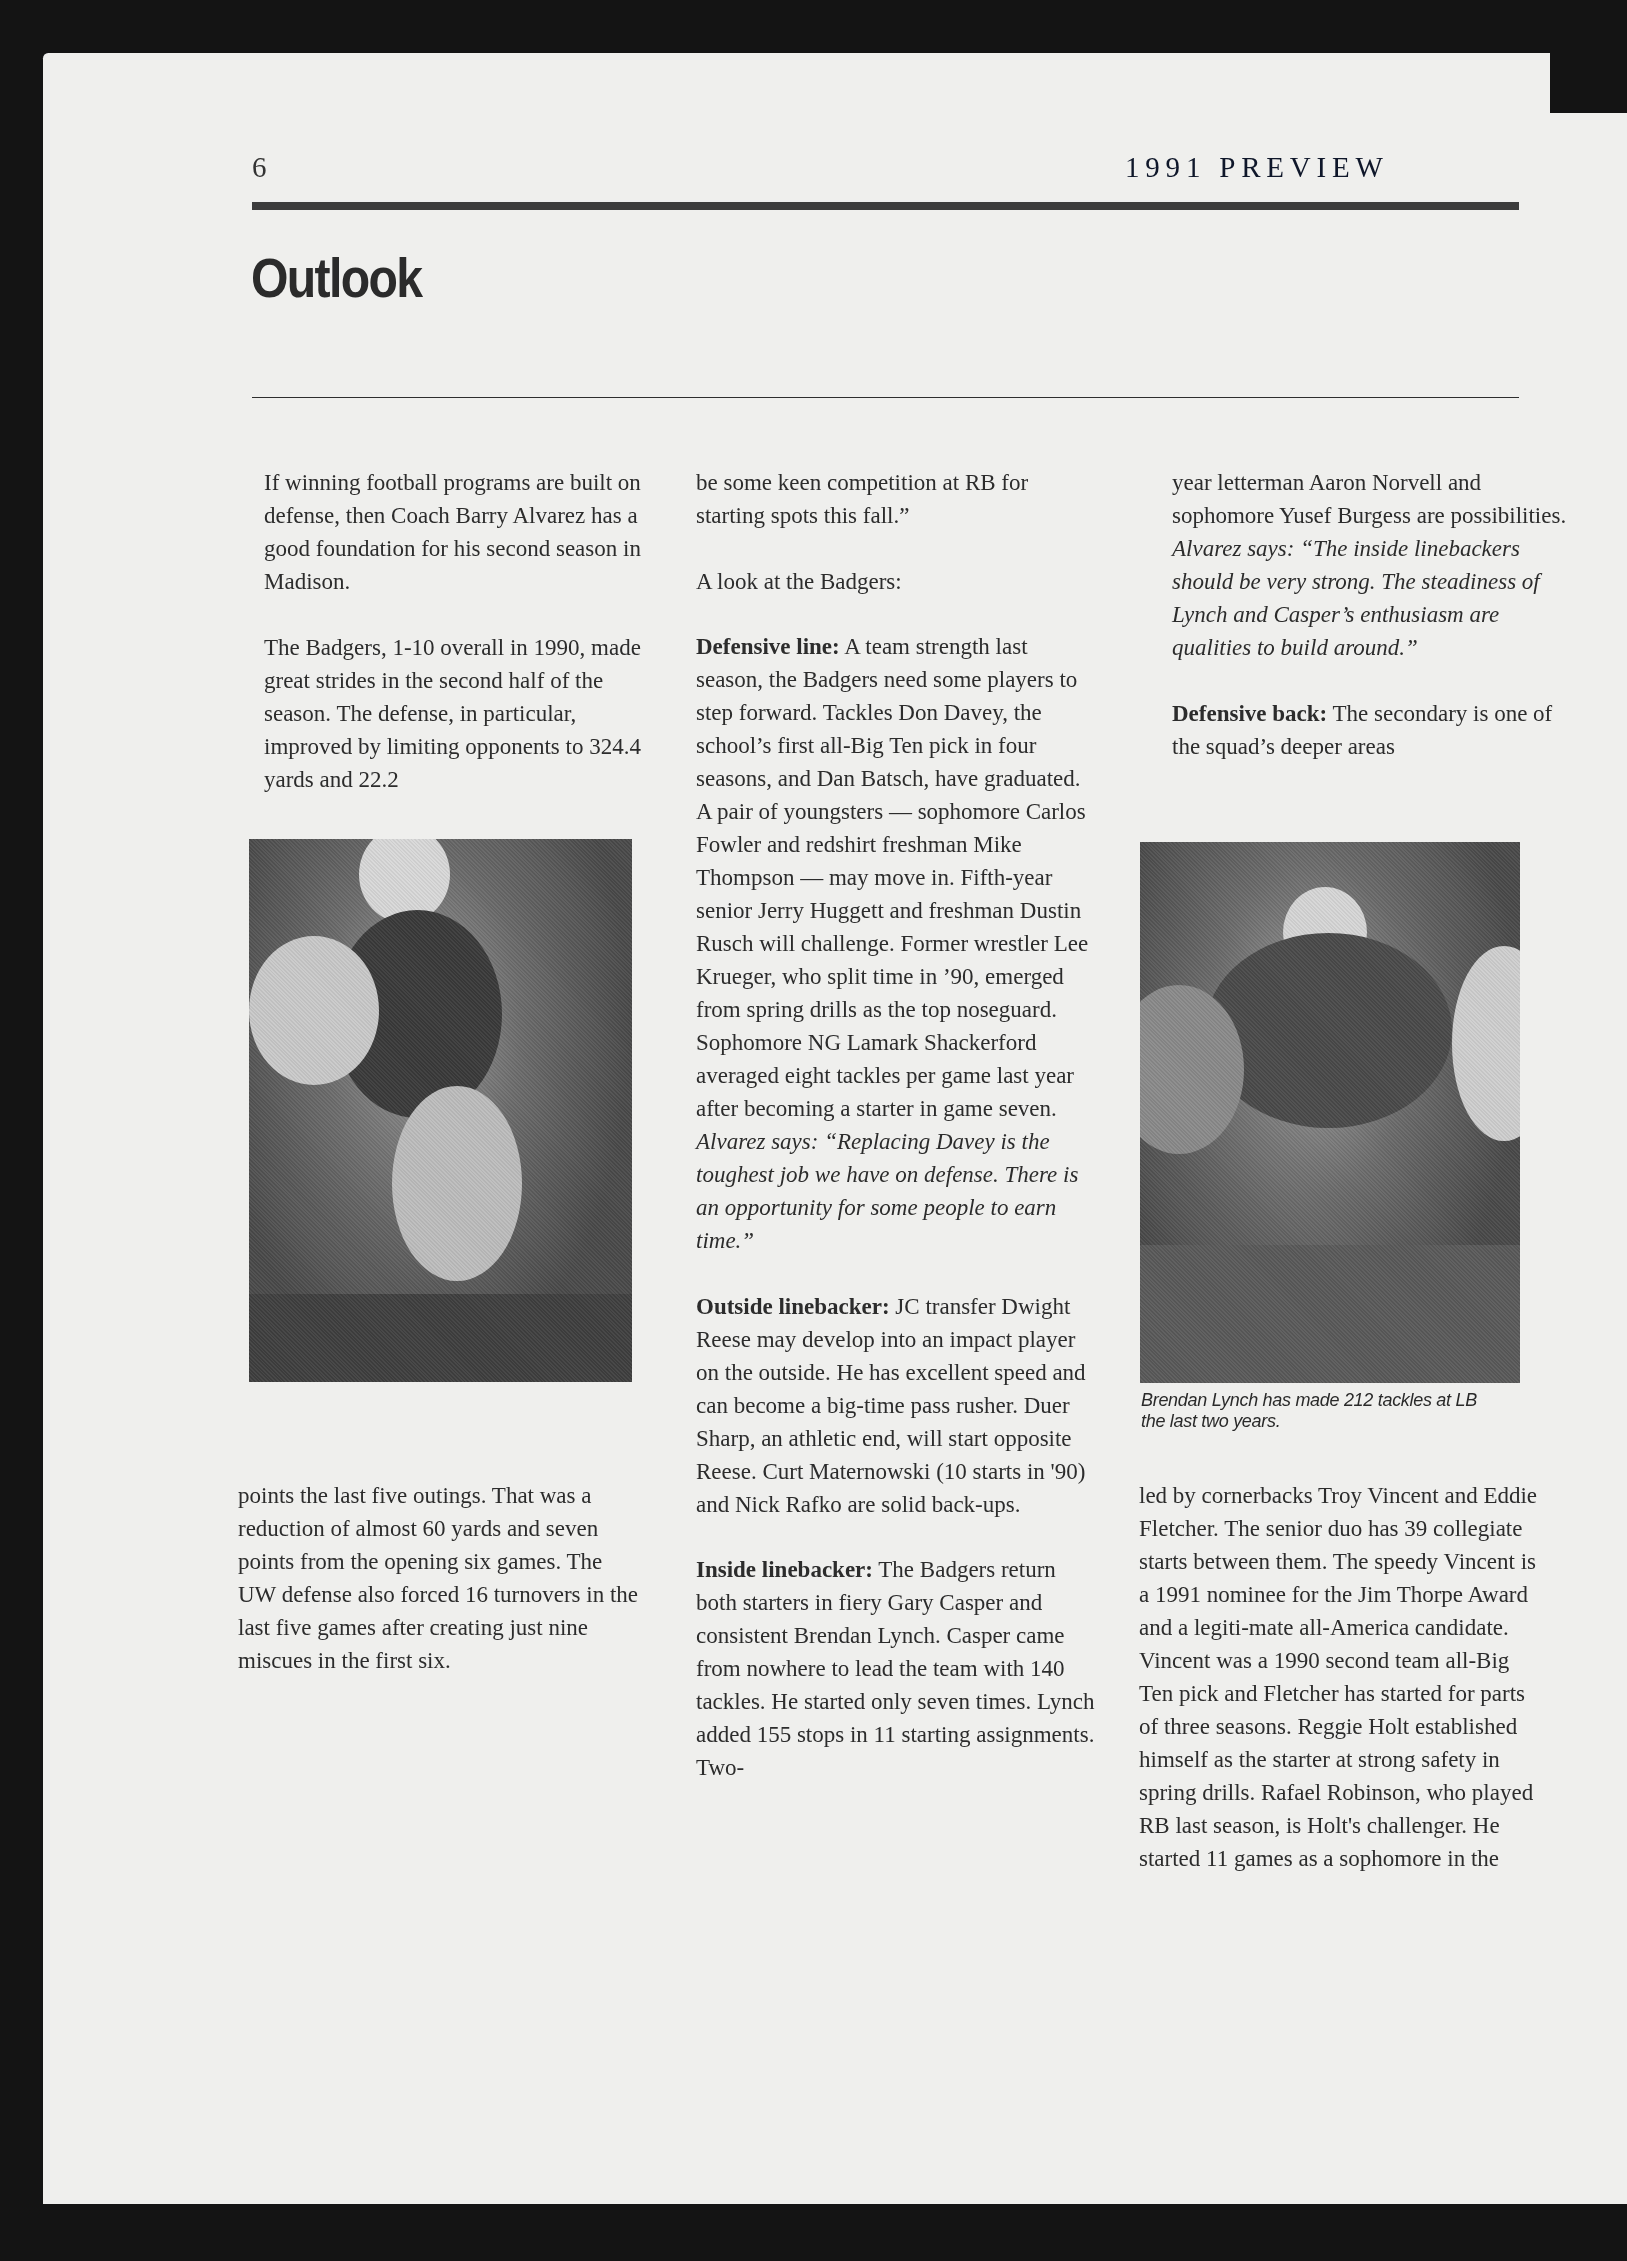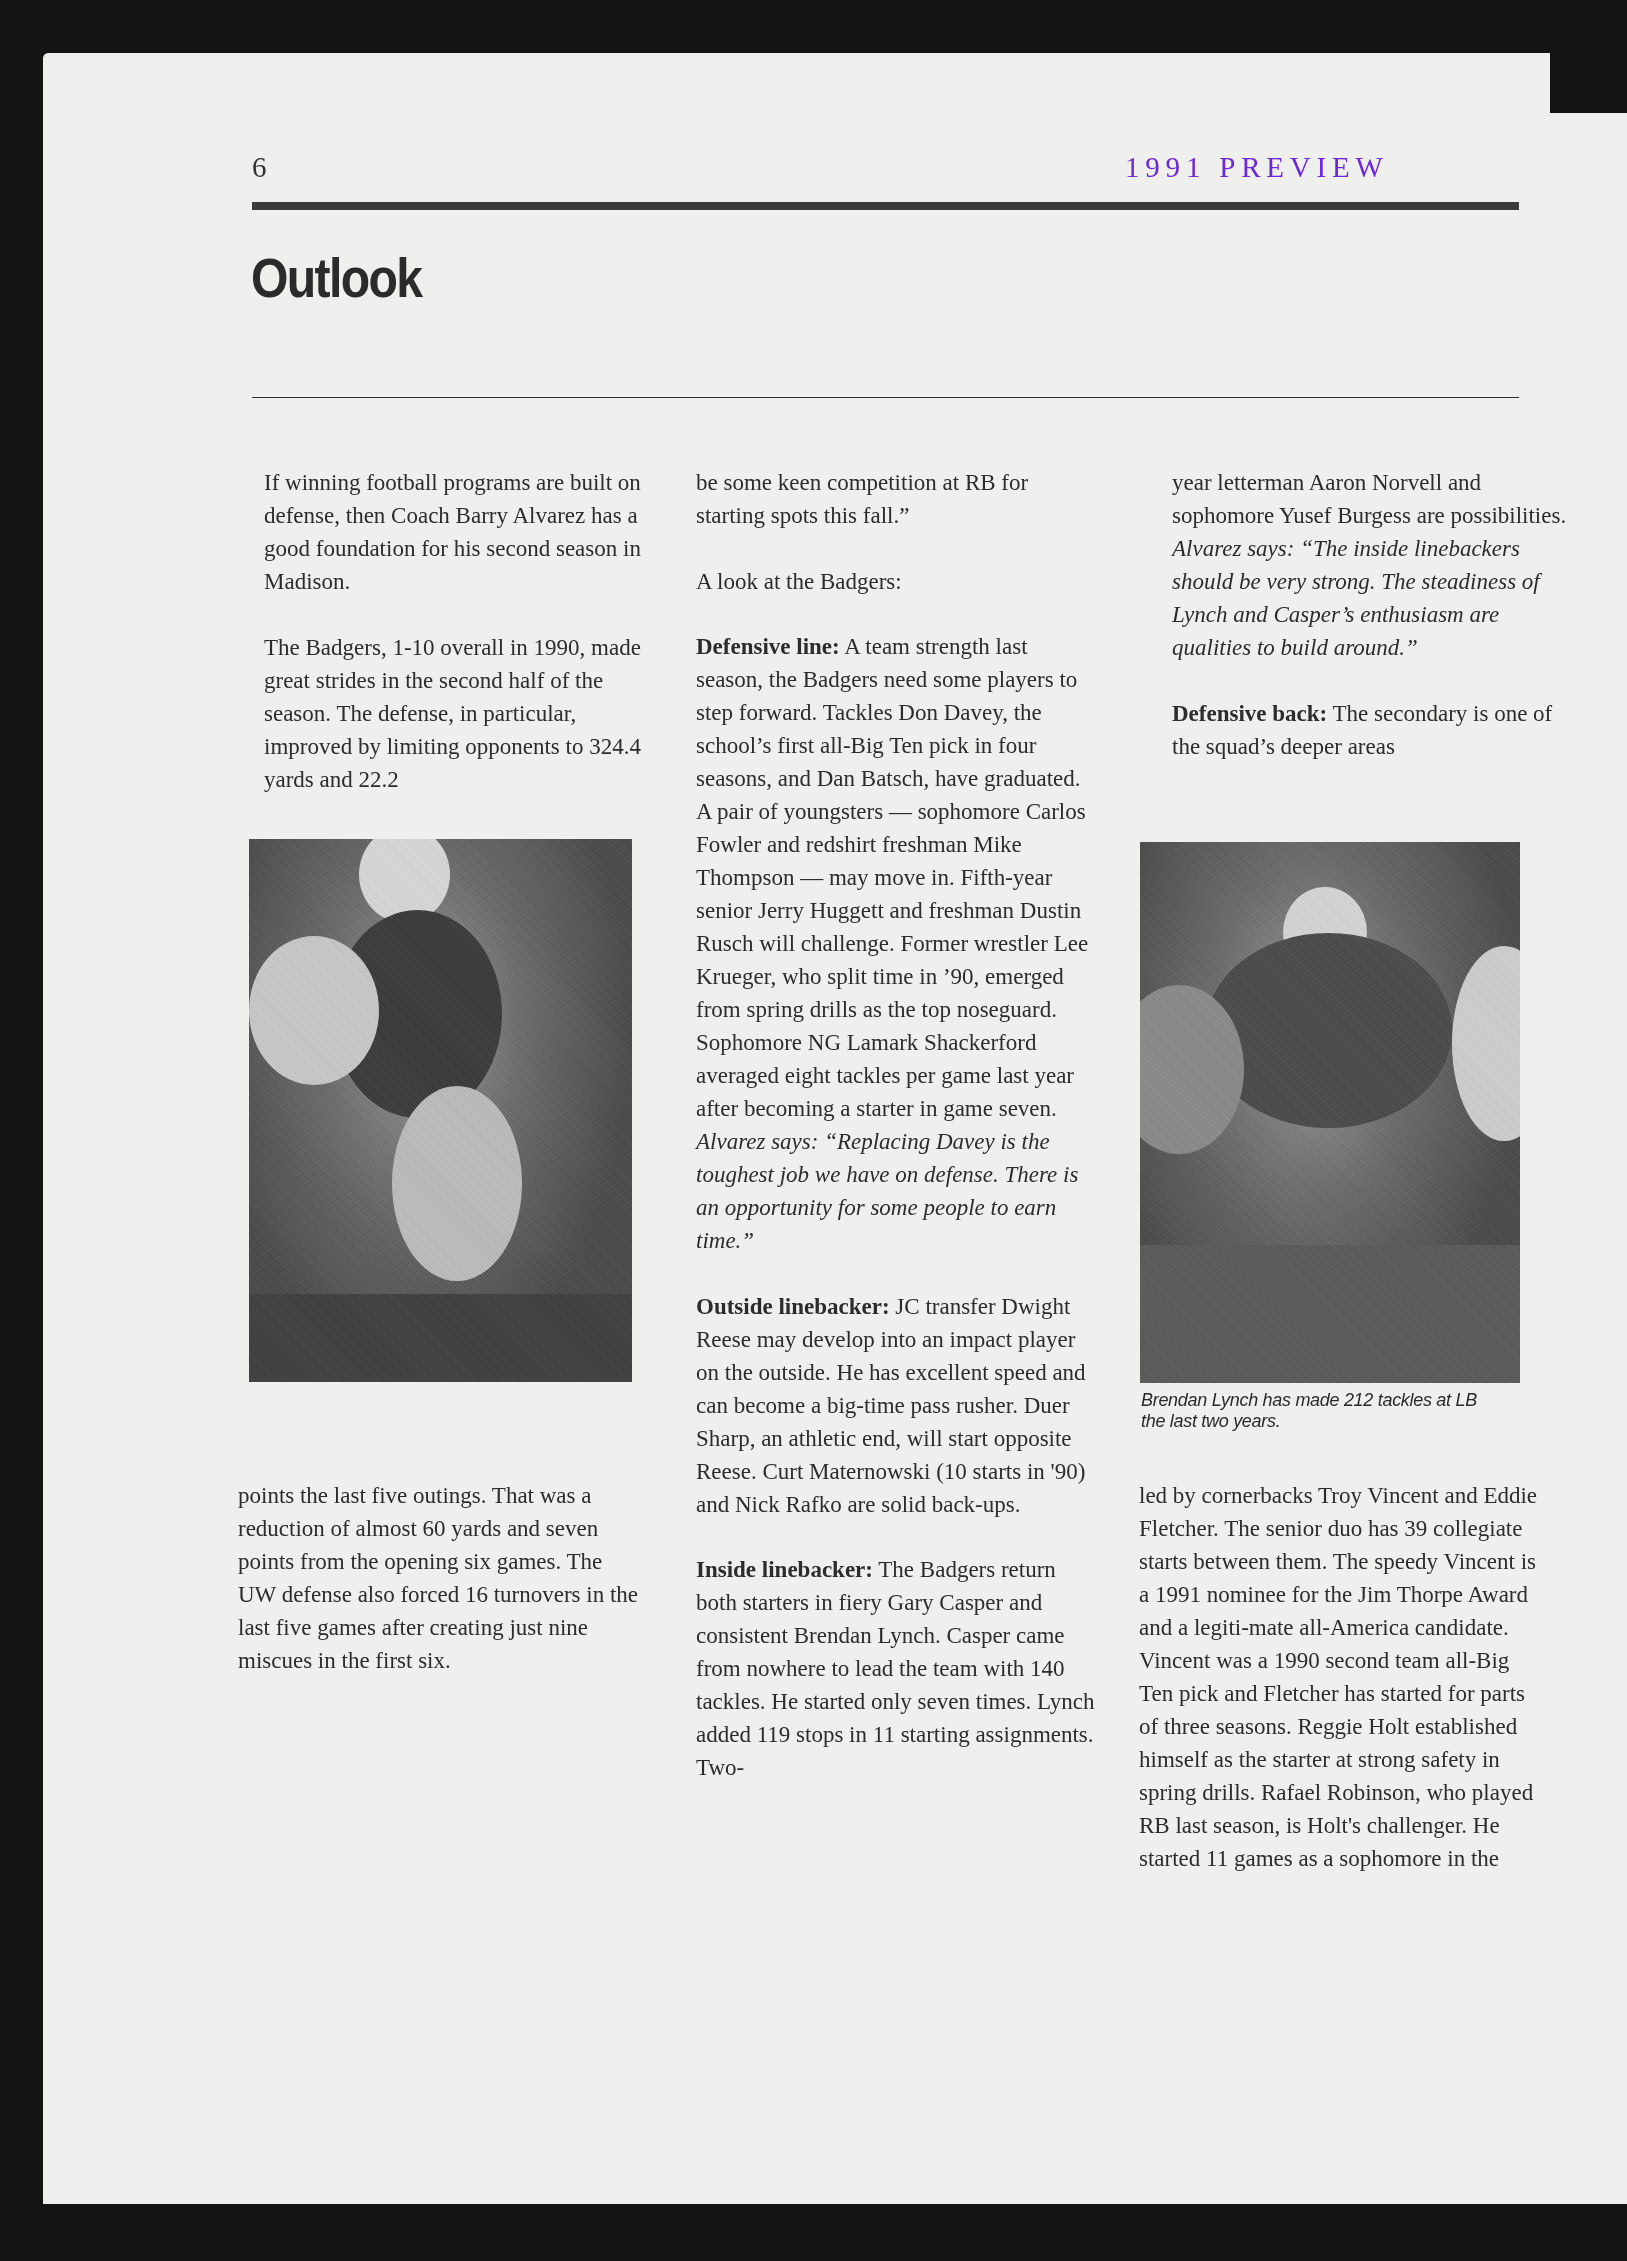--- a/index.html
+++ b/index.html
@@ -20,21 +20,21 @@
   .topright-shadow {
     position: absolute; right: 0; top: 0; width: 91px; height: 60px; background: #141414;
   }
   .abs { position: absolute; }
   .pagenum {
     left: 252px; top: 148px;
     font-size: 29px; line-height: 39px; color: #333;
   }
   .section-title {
     right: 108px; top: 148px;
-    font-size: 29px; line-height: 39px; letter-spacing: 5.8px; color: #6d28d9;
+    font-size: 29px; line-height: 39px; letter-spacing: 5.8px; color: #0f172a;
   }
   .thick-rule { left: 252px; top: 202px; width: 1267px; height: 8.4px; background: #3c3c3c; }
   .thin-rule  { left: 252px; top: 397px; width: 1267px; height: 1.3px; background: #2e2e2e; }
   .headline {
     left: 251px; top: 246px;
     font-family: "Liberation Sans", "DejaVu Sans", sans-serif;
     font-weight: bold; font-size: 56px; line-height: 65px;
     letter-spacing: -1.9px; color: #2b2b2b;
     transform: scaleX(0.86); transform-origin: left top;
   }
@@ -92,21 +92,21 @@
 
   <div class="col" style="left:195px; top:1426px;">
     <p>points the last five outings.  That was a reduction of almost 60 yards and seven points from the opening six games.  The UW defense also forced 16 turnovers in the last five games after creating just nine miscues in the first six.</p>
   </div>
 
   <div class="col" style="left:653px; top:413px;">
     <p>be some keen competition at RB for starting spots this fall.”</p>
     <p>A look at the Badgers:</p>
     <p><span class="b">Defensive line:</span><span>  A team strength last season, the Badgers need some players to step forward. Tackles Don Davey, the school’s first all-Big Ten pick in four seasons, and Dan Batsch, have graduated.  A pair of youngsters — sophomore Carlos Fowler and redshirt freshman Mike Thompson — may move in.  Fifth-year senior Jerry Huggett and freshman Dustin Rusch will challenge. Former wrestler Lee Krueger, who split time in ’90, emerged from spring drills as the top noseguard. Sophomore NG Lamark Shackerford averaged eight tackles per game last year after becoming a starter in game seven. </span><span class="i">Alvarez says:   “Replacing Davey is the toughest job we have on defense.  There is an opportunity for some people to earn time.”</span></p>
     <p><span class="b">Outside linebacker:</span><span>  JC transfer Dwight Reese may develop into an impact player on the outside. He has excellent speed and can become a big-time pass rusher. Duer Sharp, an athletic end, will start opposite Reese.  Curt Maternowski (10 starts in '90) and Nick Rafko are solid back-ups.</span></p>
-    <p><span class="b">Inside linebacker:</span><span>  The Badgers return both starters in fiery Gary Casper and consistent Brendan Lynch.  Casper came from nowhere to lead the team with 140 tackles.  He started only seven times.  Lynch added 119 stops in 11 starting assignments.  Two-</span></p>
+    <p><span class="b">Inside linebacker:</span><span>  The Badgers return both starters in fiery Gary Casper and consistent Brendan Lynch.  Casper came from nowhere to lead the team with 140 tackles.  He started only seven times.  Lynch added 155 stops in 11 starting assignments.  Two-</span></p>
   </div>
 
   <div class="col" style="left:1096px; top:413px;margin-left:33px;">
     <p><span>year letterman Aaron Norvell and sophomore Yusef Burgess are possibilities.  </span><span class="i">Alvarez says:  “The inside linebackers should be very strong.  The steadiness of Lynch and Casper’s enthusiasm are qualities to build around.”</span></p>
     <p><span class="b">Defensive back:</span><span>  The secondary is one of the squad’s deeper areas</span></p>
   </div>
 
   <div class="photo" style="left:1097px; top:789px; width:380px; height:541px;">
     <div class="shape" style="left:143px; top:45px; width:84px; height:91px; background:#d6d6d6;"></div>
     <div class="shape" style="left:65px; top:91px; width:247px; height:195px; background:#4a4a4a;"></div>

